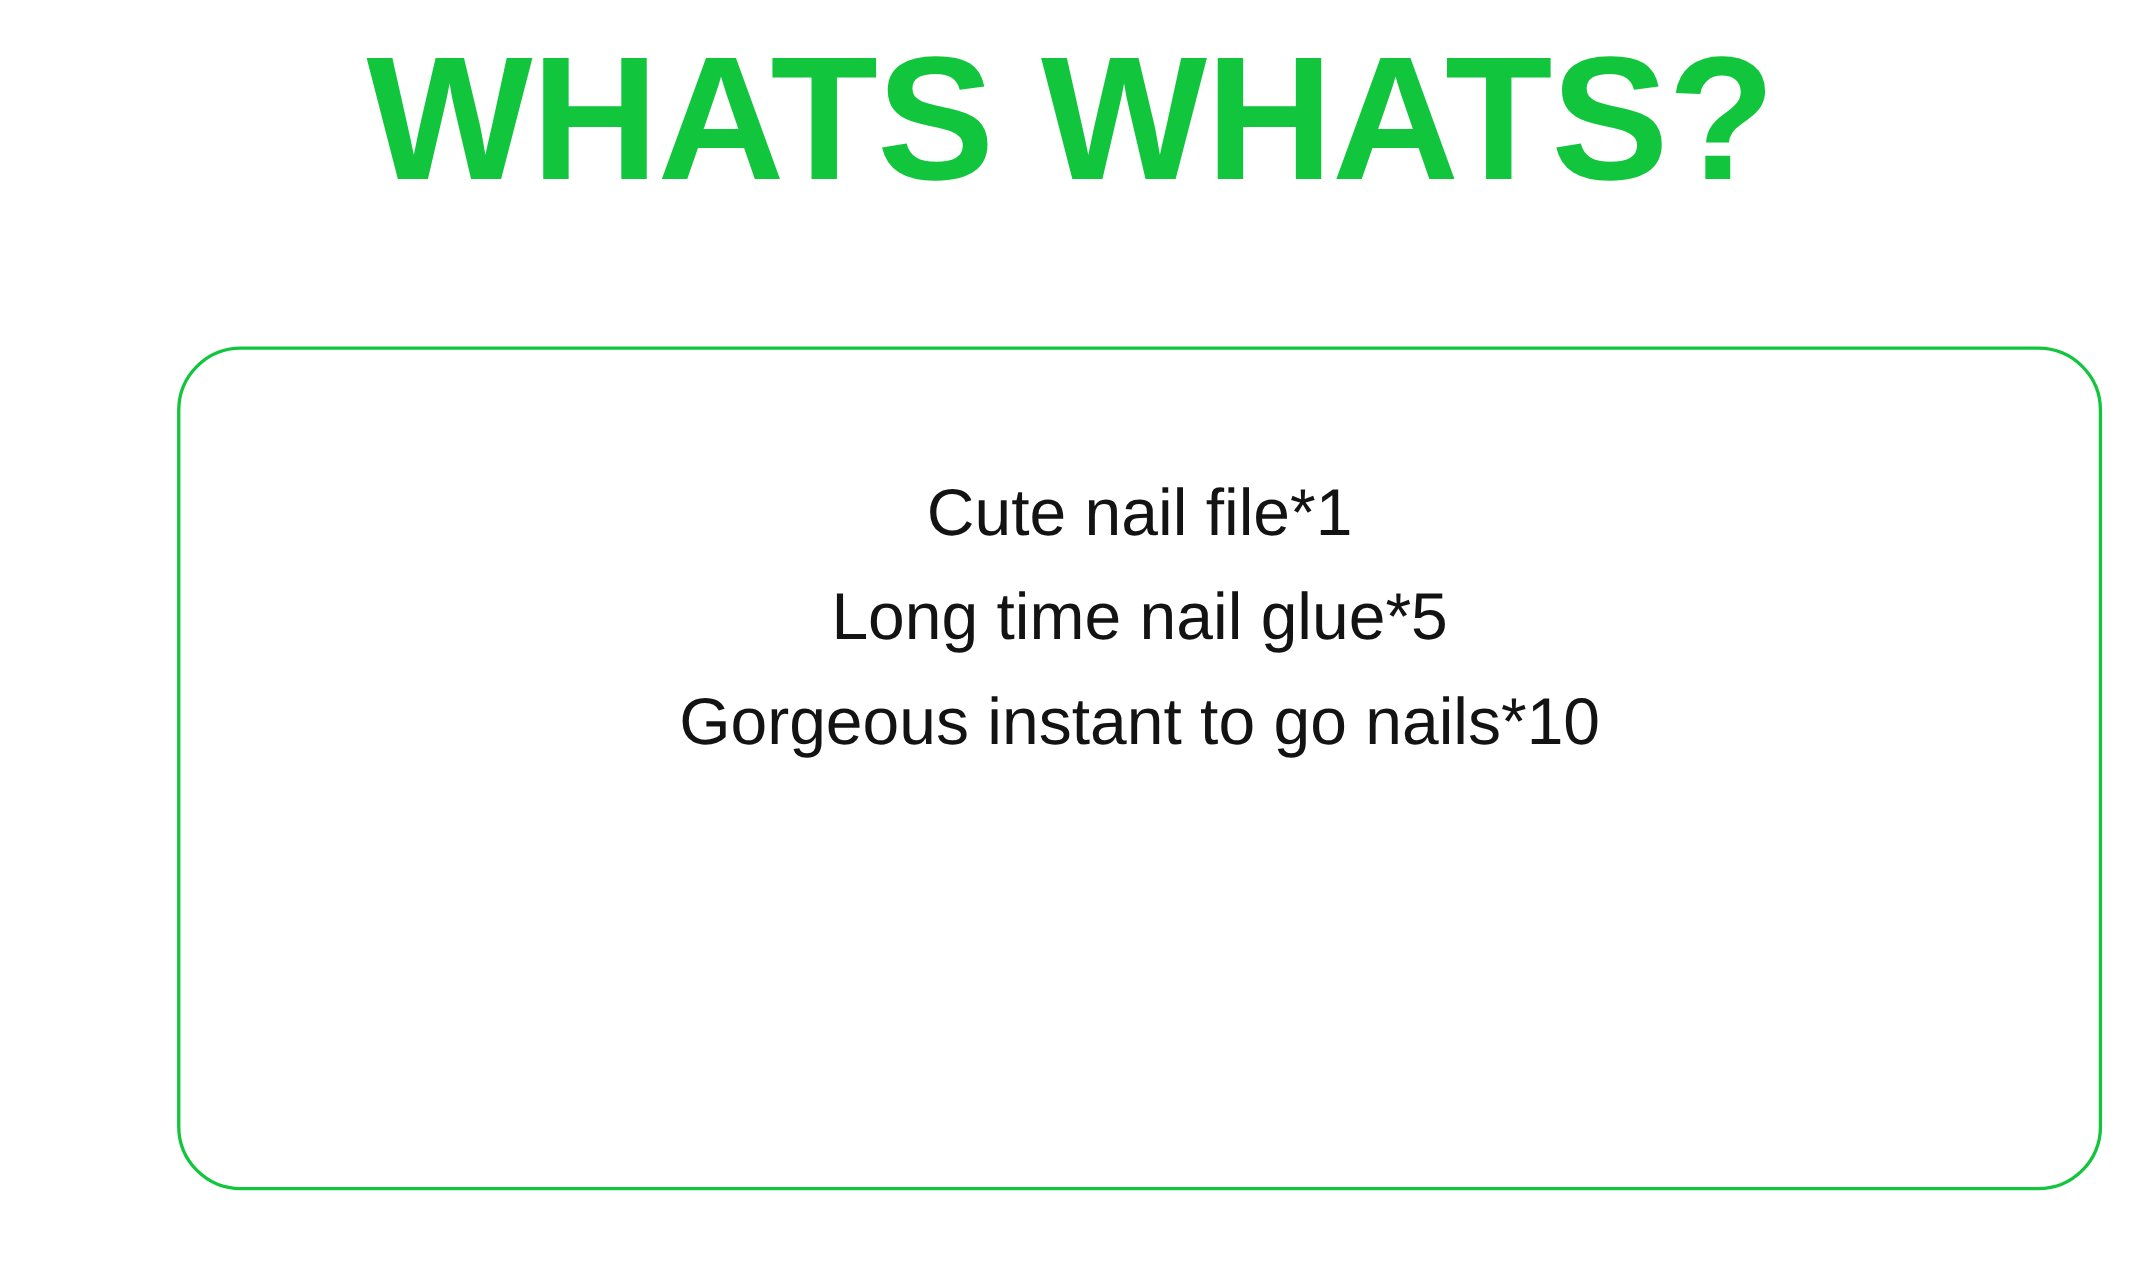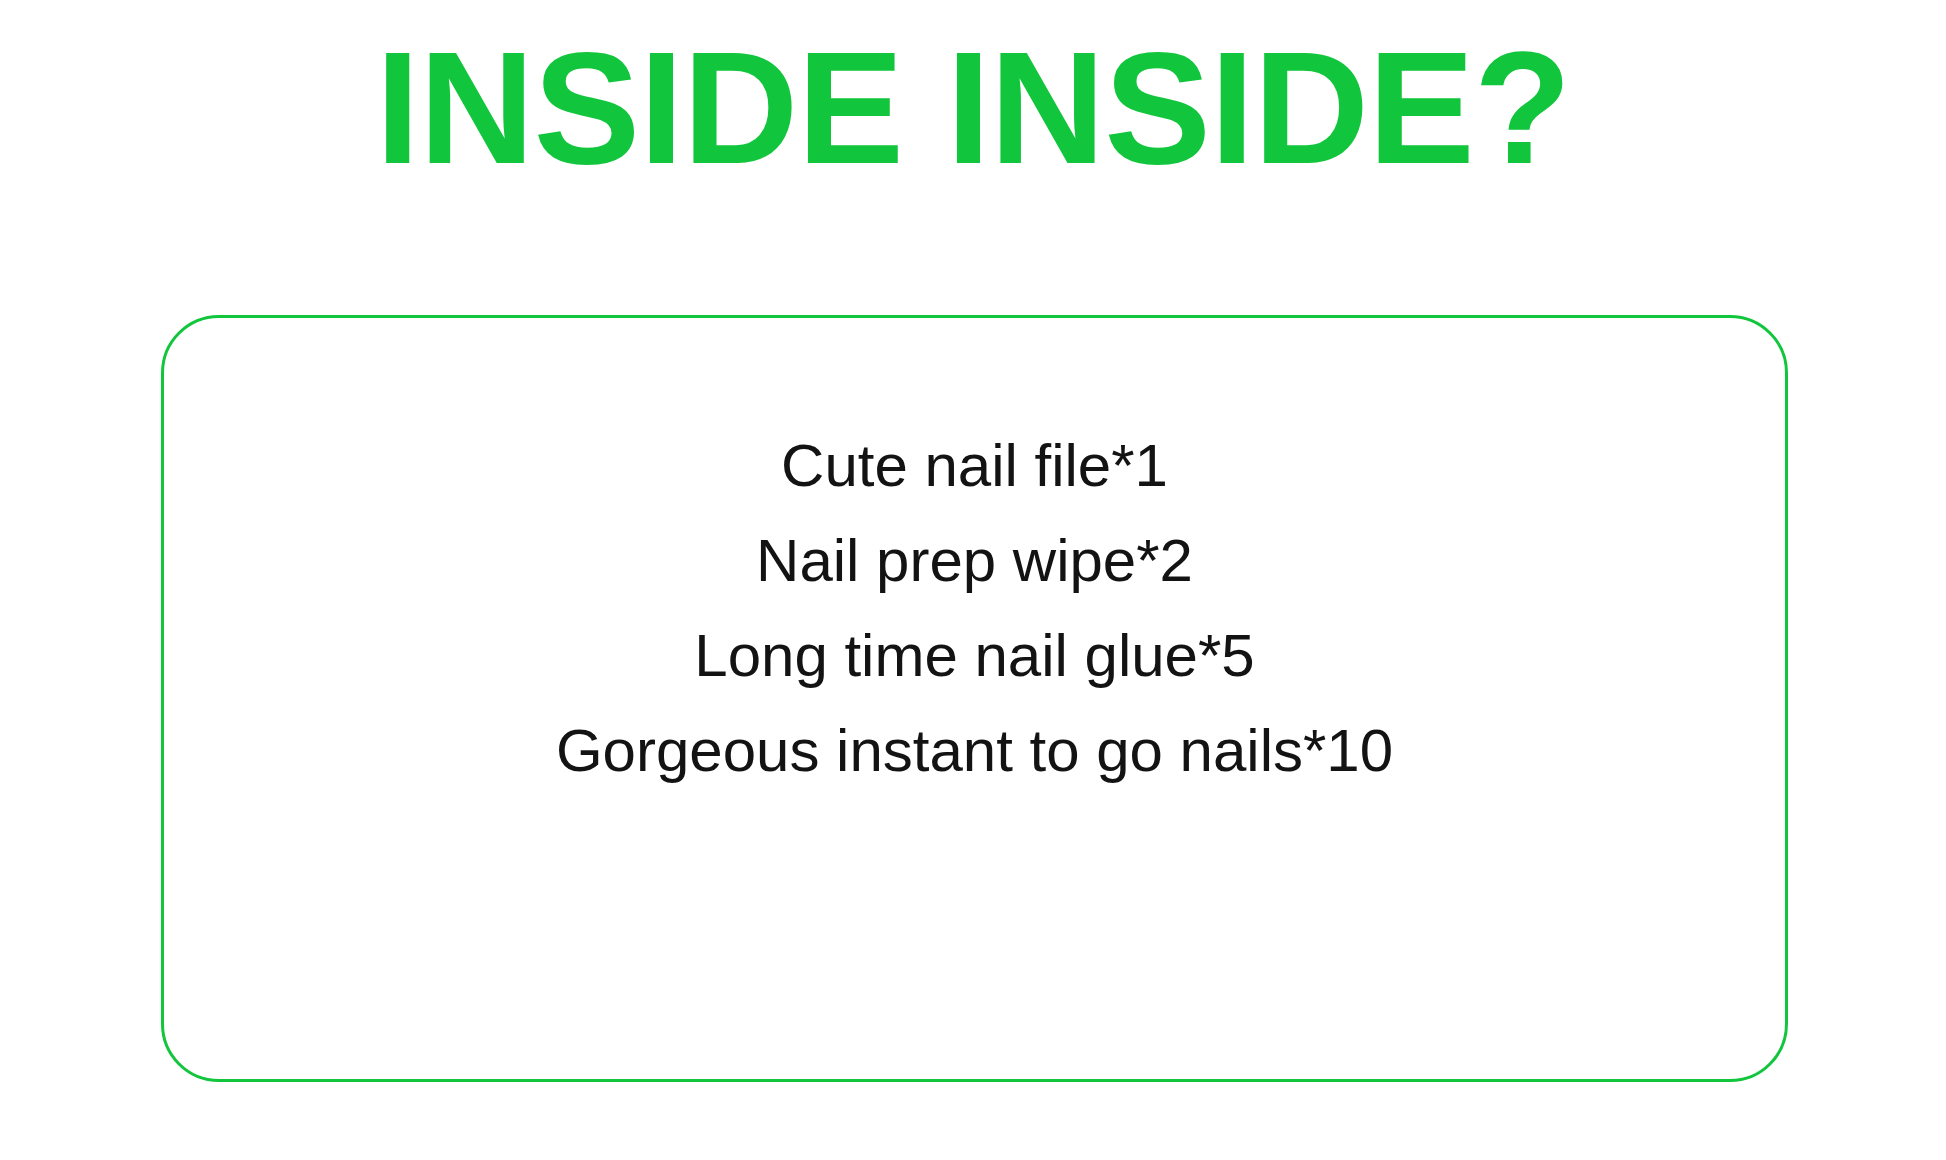--- a/index.html
+++ b/index.html
@@ -37,21 +37,21 @@
     color: #11c63c;
     white-space: nowrap;
     user-select: none;
   }
 
   
   .card {
     position: absolute;
     left: 161px;
     top: 315px;
-    width: 1627px;
+    width: 1750px;
     height: 767px;
     border: 3px solid #11c63c;
     border-radius: 58px;
     background: #ffffff;
     box-sizing: border-box;
   }
 
   .items {
     position: absolute;
     left: 0;
@@ -68,28 +68,27 @@
     color: #131313;
     white-space: nowrap;
     letter-spacing: 0px;
   }
 </style>
 </head>
 <body>
 
 <div class="poster">
 
-  <div class="title">INSIDE INSIDE?</div>
+  <div class="title">WHATS WHATS?</div>
 
   <div class="card">
     <div class="items">
 
       <span class="item-line">Cute nail file*1</span>
 
-      <span class="item-line">Nail prep wipe*2</span>
 
       <span class="item-line">Long time nail glue*5</span>
 
 
 
       <span class="item-line">Gorgeous instant to go nails*10</span>
 
     </div>
   </div>
 

